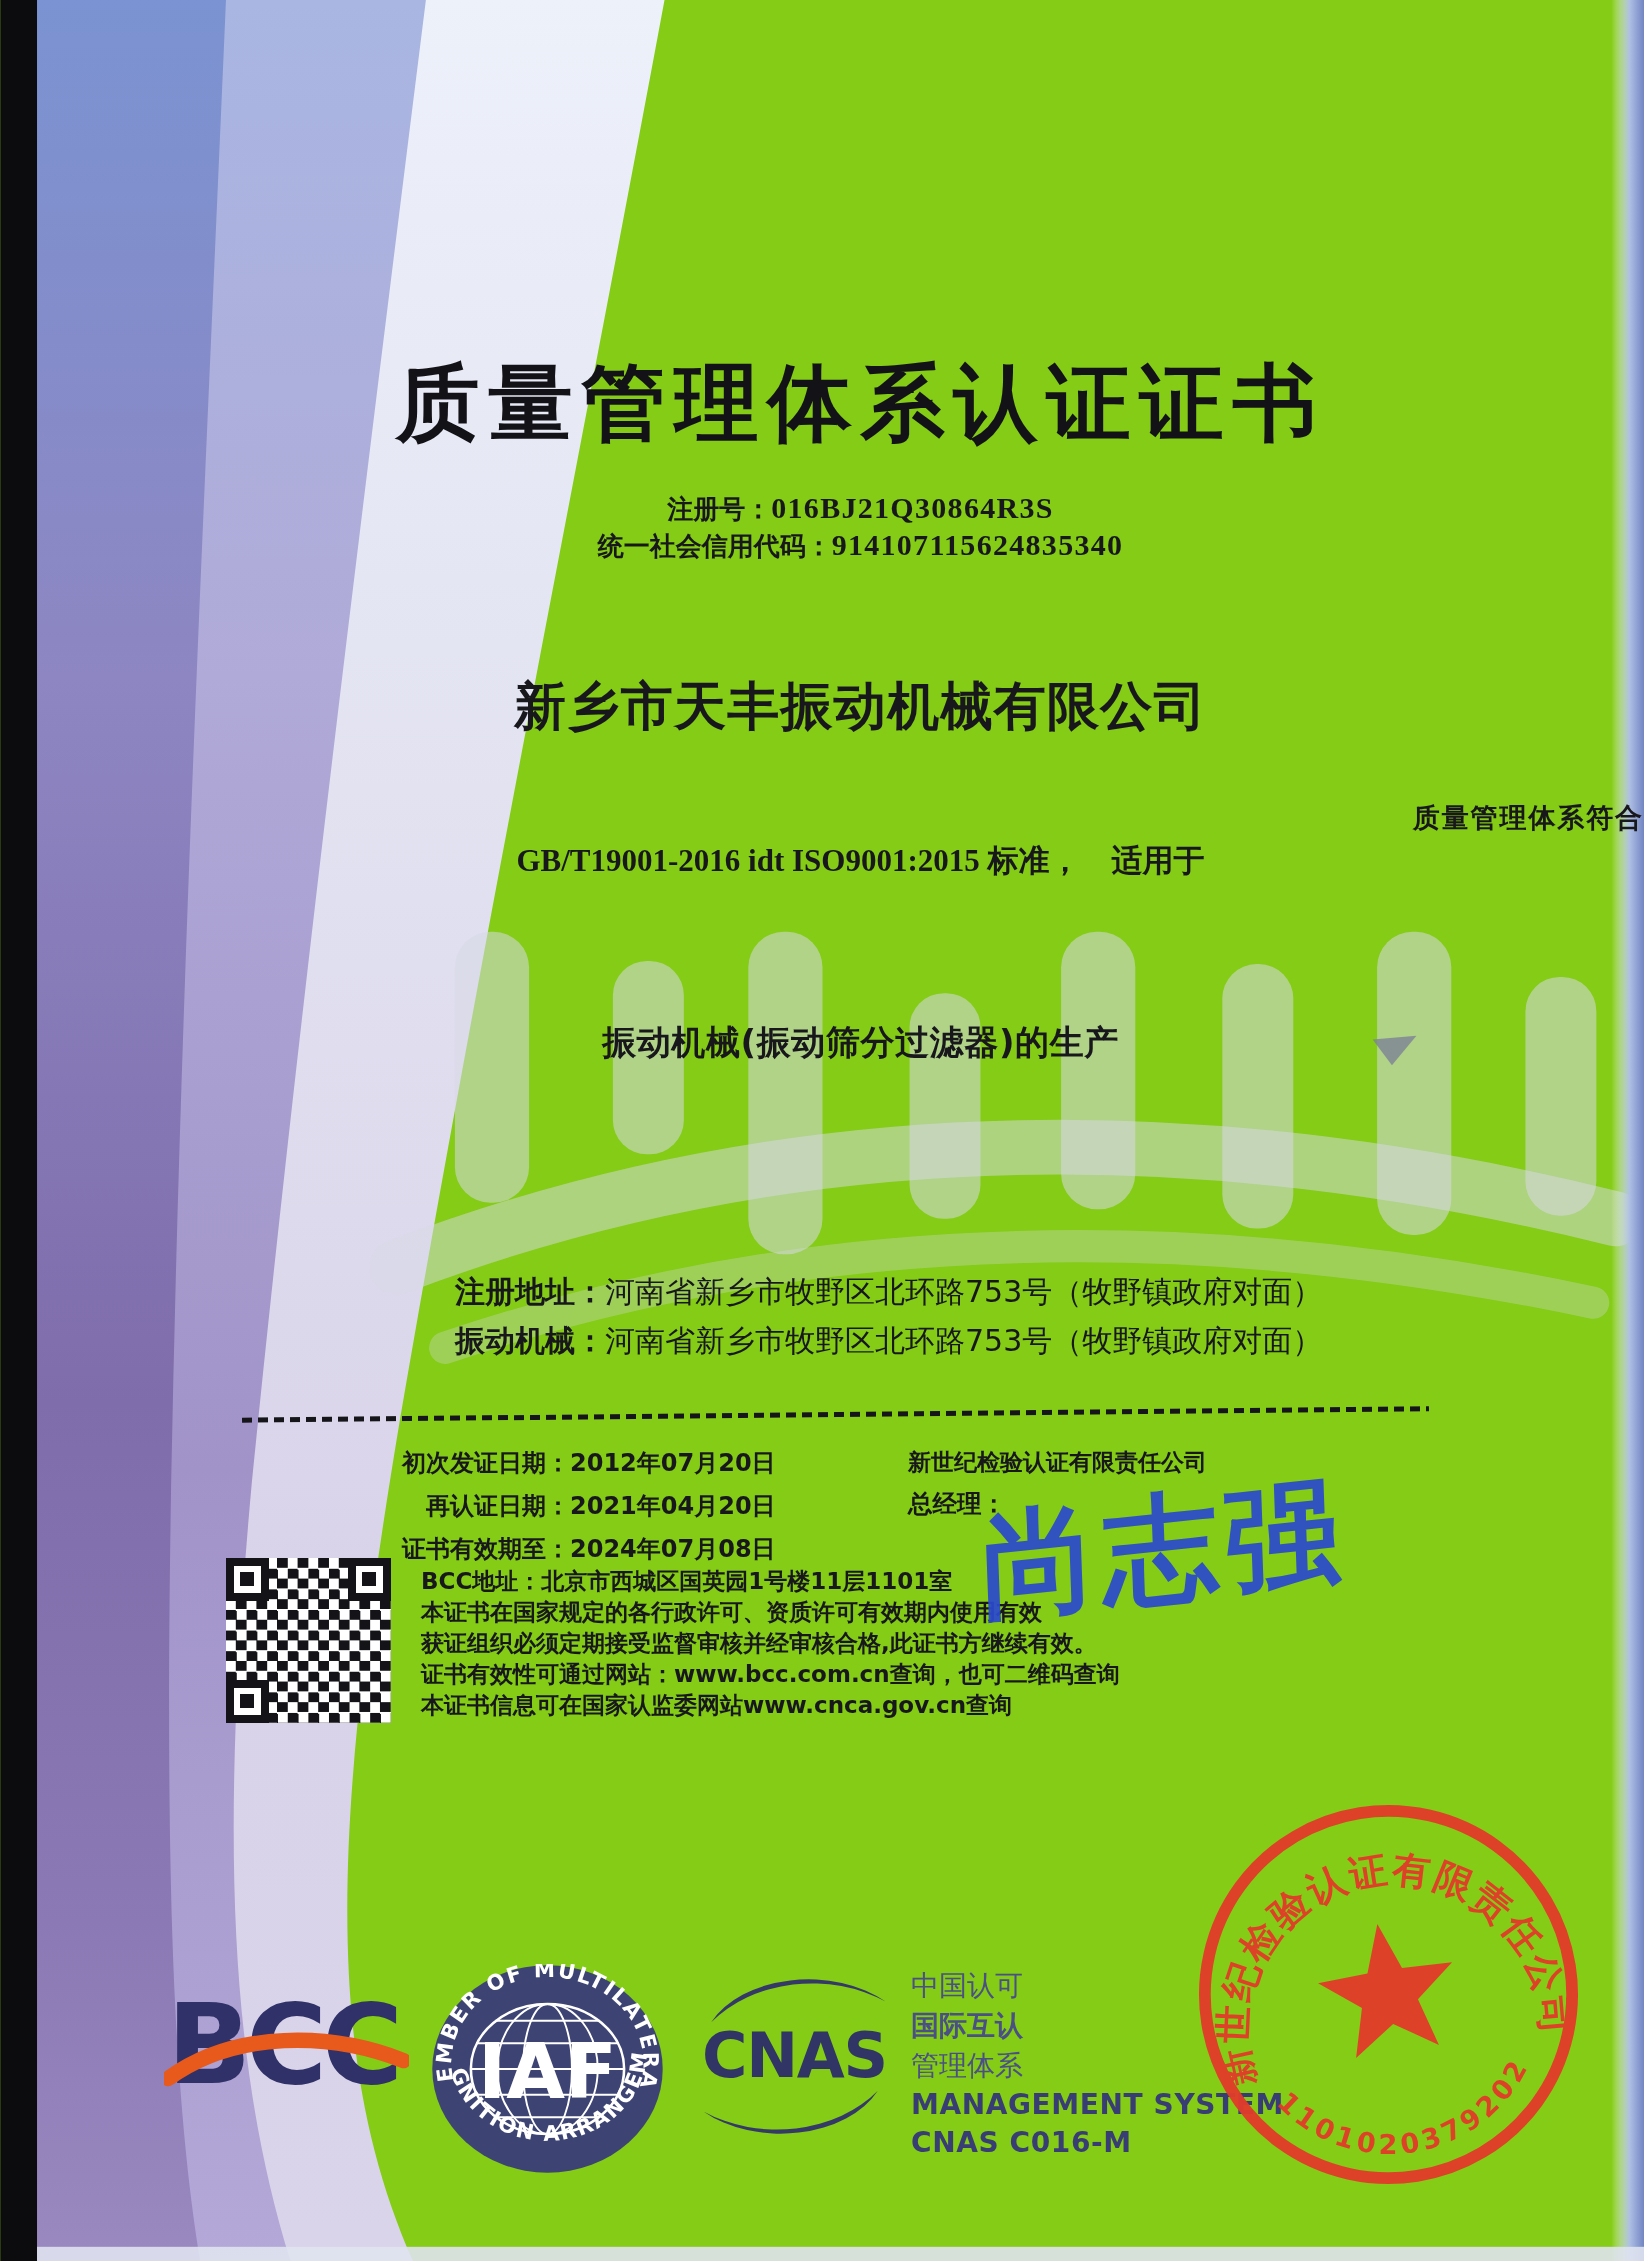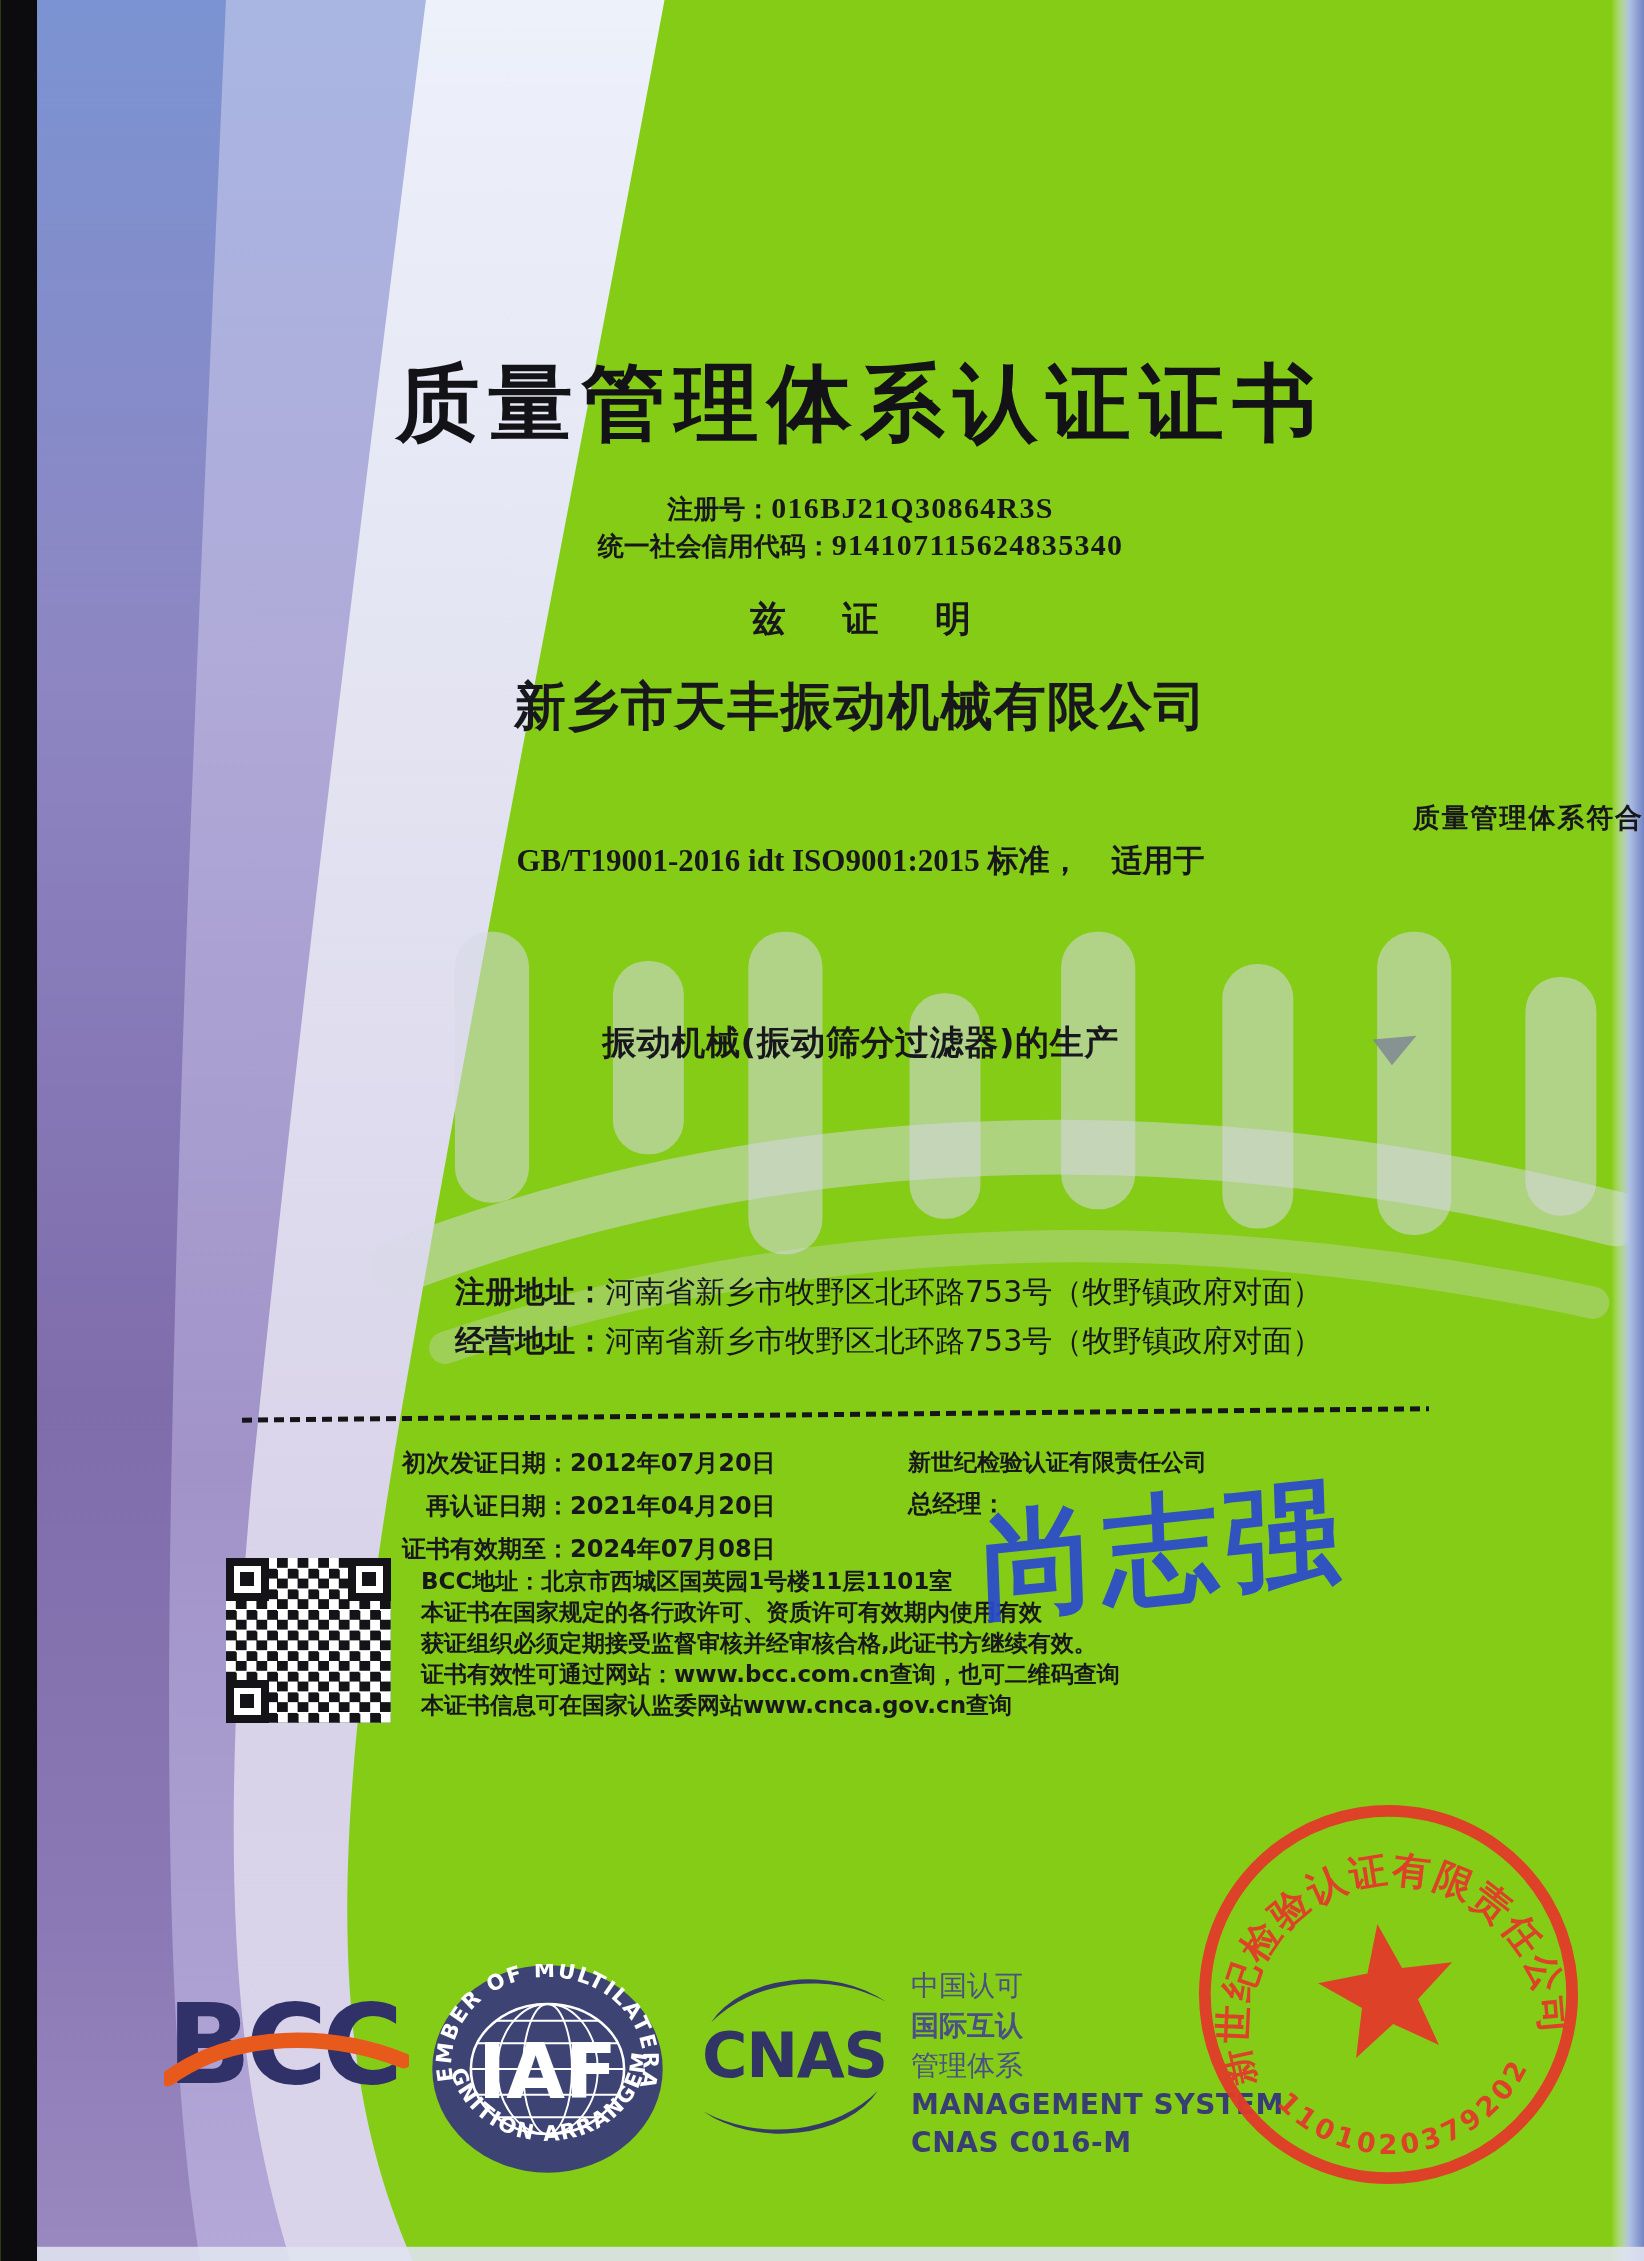--- a/index.html
+++ b/index.html
@@ -113,31 +113,30 @@
 
   <div class="layer title">质量管理体系认证证书</div>
 
   <div class="layer regline" style="top:491px;">
     <span class="lbl">注册号：</span><span class="val">016BJ21Q30864R3S</span>
   </div>
   <div class="layer regline" style="top:528px;">
     <span class="lbl">统一社会信用代码：</span><span class="val">914107115624835340</span>
   </div>
 
-  <div class="layer attest">兹 证 明</div>
   <div class="layer company">新乡市天丰振动机械有限公司</div>
   <div class="layer conform">质量管理体系符合</div>
   <div class="layer standard">GB/T19001-2016 idt ISO9001:2015 标准，　适用于</div>
   <div class="layer scope">振动机械(振动筛分过滤器)的生产</div>
 
   <div class="layer addr" style="top:1272px;">
     <span class="lbl">注册地址：</span><span class="val">河南省新乡市牧野区北环路753号（牧野镇政府对面）</span>
   </div>
   <div class="layer addr" style="top:1321px;">
-    <span class="lbl">经营地址：</span><span class="val">河南省新乡市牧野区北环路753号（牧野镇政府对面）</span>
+    <span class="lbl">振动机械：</span><span class="val">河南省新乡市牧野区北环路753号（牧野镇政府对面）</span>
   </div>
 
   <div class="abs dashline"></div>
 
   <div class="layer date-row" style="top:1447px;">
     <span class="dlbl">初次发证日期：</span><span>2012年07月20日</span>
   </div>
   <div class="layer date-row" style="top:1490px;">
     <span class="dlbl">再认证日期：</span><span>2021年04月20日</span>
   </div>

